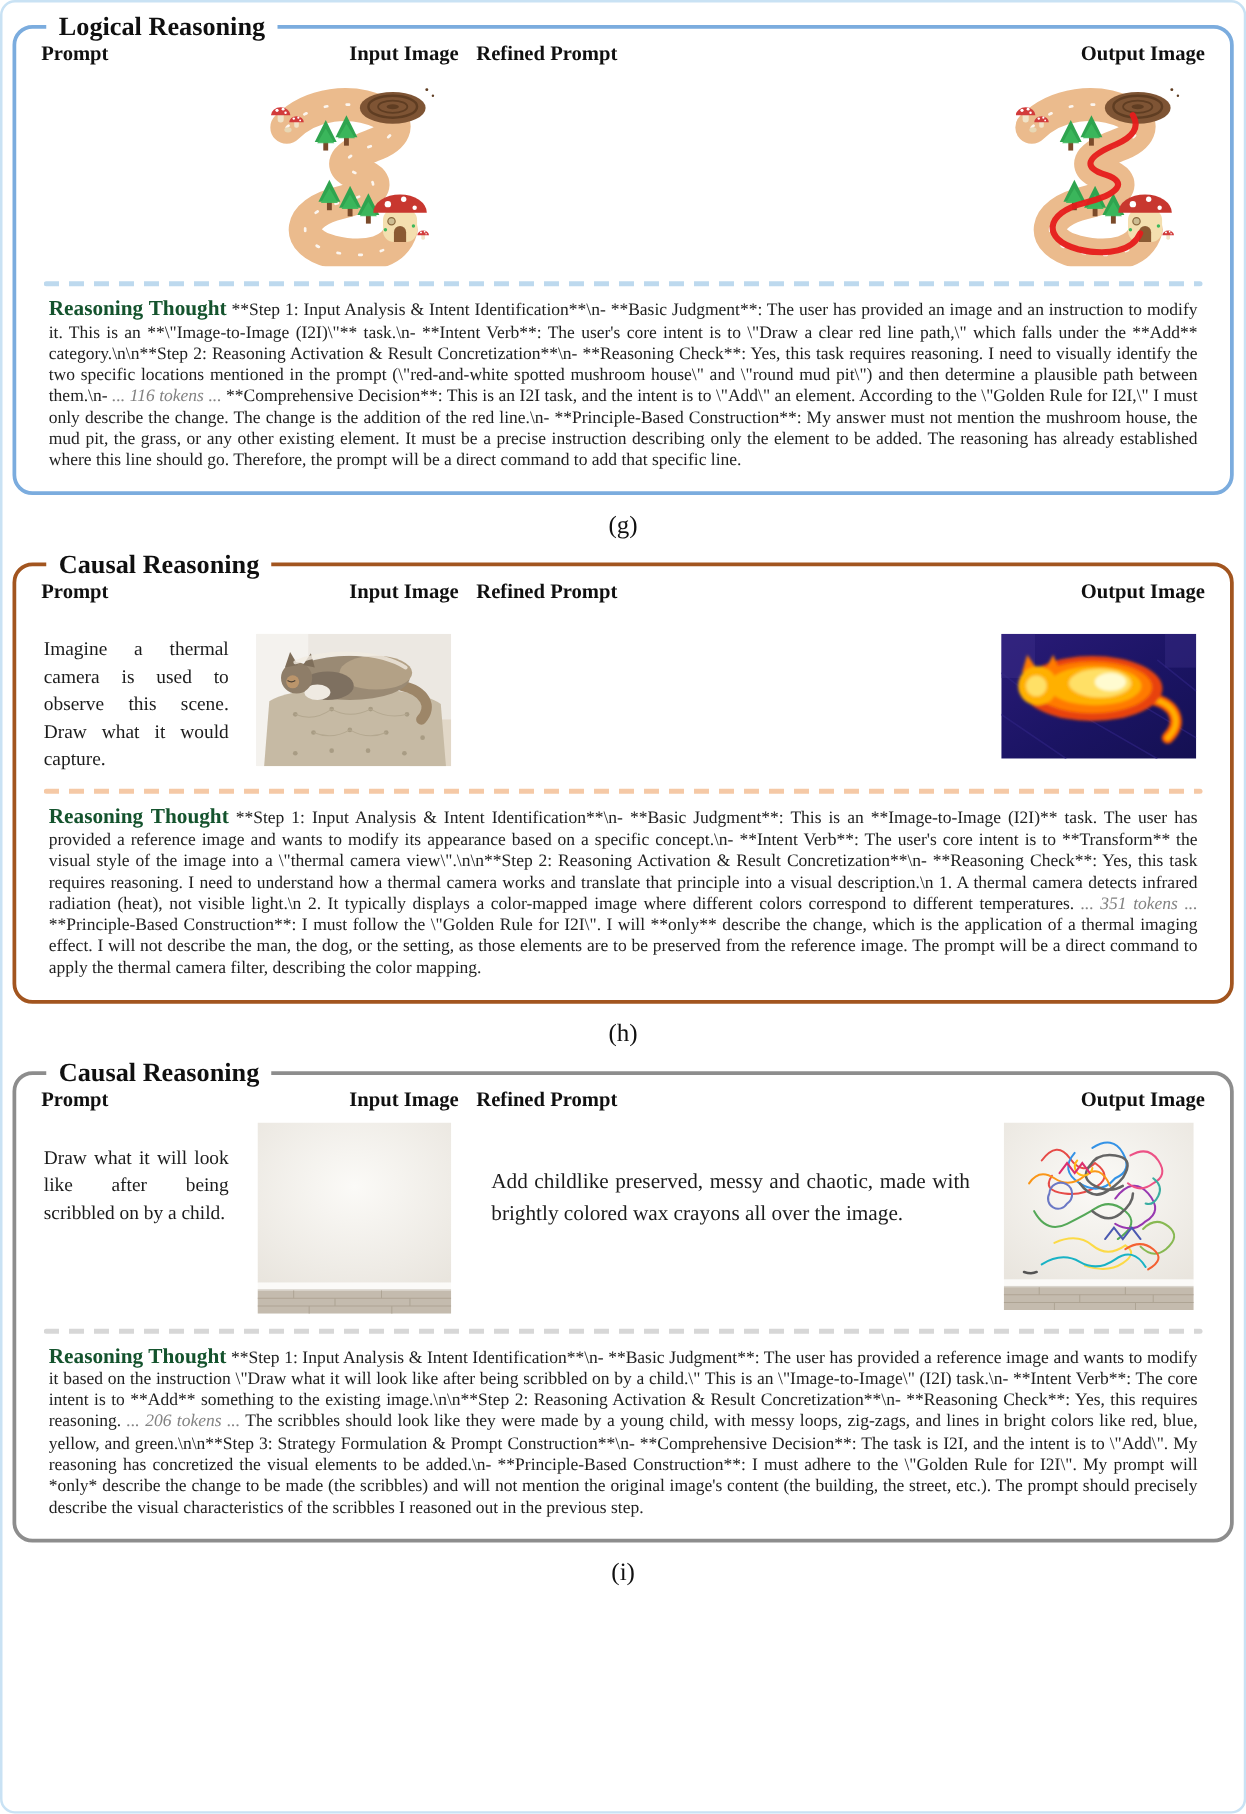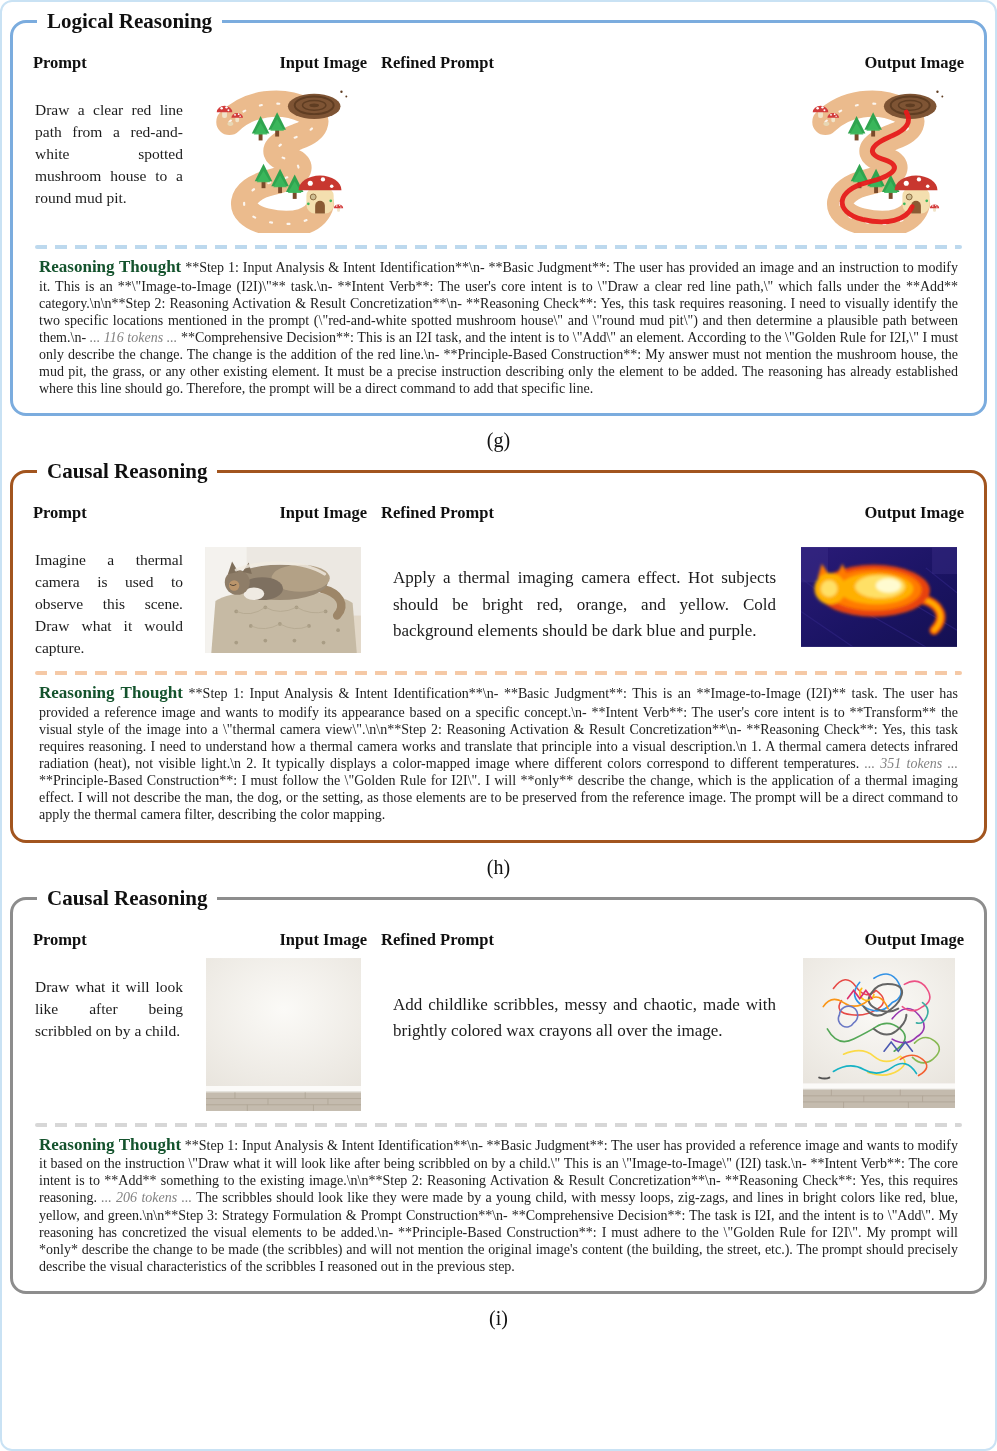--- a/index.html
+++ b/index.html
@@ -9,21 +9,21 @@
     font-family:"Liberation Serif","DejaVu Serif",serif;color:#1c1c1c;background:#fff;
   }
   .panel{position:relative;margin:18px 8px 0;border:3px solid var(--accent);border-radius:16px;background:#fff;}
   .p-blue {--accent:#7bacde;--dash:#bdd9ee;}
   .p-brown{--accent:#a2551f;--dash:#f5c9a6;}
   .p-gray {--accent:#8d8d8d;--dash:#d7d7d7;}
   .panel-title{
     position:absolute;top:-15px;left:24px;margin:0;padding:0 10px;background:#fff;
     font-size:21px;font-weight:bold;color:#101010;line-height:1.25;white-space:nowrap;
   }
-  .panel-body{padding:20px 20px 12px;}
+  .panel-body{padding:0 20px 12px;}
   .columns{display:grid;grid-template-columns:152px 168px 1fr 170px;column-gap:14px;}
   .colhead{margin:10px 0 0;font-size:16.5px;font-weight:bold;color:#101010;}
   .center{text-align:right;}
   .prompt-text{font-size:15.5px;line-height:1.42;text-align:justify;margin:26px 2px 0;}
   .refined-text{font-size:17px;line-height:1.55;text-align:justify;margin:42px 4px 0 12px;}
   .img-box{margin-top:8px;display:flex;justify-content:center;align-items:flex-start;}
   .mt-lg .img-box{margin-top:24px;}
   .img-frame{display:block;}
   .dashes{height:4px;margin:12px 2px 8px;border-radius:2px;
     background:repeating-linear-gradient(90deg,var(--dash) 0 12px,transparent 12px 20px);}
@@ -103,21 +103,20 @@
       </g>
     </defs>
   </svg>
 
   <section class="panel p-blue">
     <h2 class="panel-title">Logical Reasoning</h2>
     <div class="panel-body">
       <div class="columns">
         <div>
           <h3 class="colhead">Prompt</h3>
-          <p class="prompt-text">Draw a clear red line path from a red-and-white spotted mushroom house to a round mud pit.</p>
         </div>
         <div>
           <h3 class="colhead center">Input Image</h3>
           <div class="img-box">
             <svg class="img-frame" width="156" height="152" viewBox="0 0 160 156">
               <use href="#mapbase"></use>
             </svg>
           </div>
         </div>
         <div>
@@ -186,21 +185,20 @@
                 <polygon points="36,24 42,15 45,26" fill="#7e6e5a"></polygon>
                 <circle cx="28" cy="37" r="5" fill="#c79b6b" opacity="0.8"></circle>
                 <path d="M24 36 q3 2 6 0" stroke="#4a3f33" stroke-width="1" fill="none"></path>
                 <path d="M30 22 C55 12 95 13 115 26" stroke="#f1ebe1" stroke-width="3" fill="none" opacity="0.8" stroke-linecap="round"></path>
               </g>
             </svg>
           </div>
         </div>
         <div>
           <h3 class="colhead">Refined Prompt</h3>
-          <p class="refined-text">Apply a thermal imaging camera effect. Hot subjects should be bright red, orange, and yellow. Cold background elements should be dark blue and purple.</p>
         </div>
         <div>
           <h3 class="colhead center">Output Image</h3>
           <div class="img-box">
             <svg class="img-frame" width="156" height="100" viewBox="0 0 150 96">
               <rect width="150" height="96" fill="url(#thermbg)"></rect>
               <path d="M0 62 L50 96 M40 50 L120 96 M100 50 L150 80 M0 30 L40 60 M120 20 L150 44" stroke="#2e2380" stroke-width="1.2" opacity="0.7"></path>
               <rect x="0" y="0" width="26" height="34" fill="#3a2c85" opacity="0.5"></rect>
               <rect x="126" y="0" width="24" height="26" fill="#3a2c85" opacity="0.45"></rect>
               <g filter="url(#blur1)">
@@ -242,21 +240,21 @@
         <div>
           <h3 class="colhead center">Input Image</h3>
           <div class="img-box">
             <svg class="img-frame" width="155" height="153" viewBox="0 0 150 148">
               <use href="#wallbase"></use>
             </svg>
           </div>
         </div>
         <div>
           <h3 class="colhead">Refined Prompt</h3>
-          <p class="refined-text">Add childlike scribbles, messy and chaotic, made with brightly colored wax crayons all over the image.</p>
+          <p class="refined-text">Add childlike preserved, messy and chaotic, made with brightly colored wax crayons all over the image.</p>
         </div>
         <div>
           <h3 class="colhead center">Output Image</h3>
           <div class="img-box">
             <svg class="img-frame" width="152" height="150" viewBox="0 0 150 148">
               <use href="#wallbase"></use>
               <g fill="none" stroke-linecap="round" stroke-width="1.6" opacity="0.9">
                 <path d="M30 30 q12 -16 22 -2 t20 4 q14 10 2 18 t-26 6 q-18 -2 -10 -14" stroke="#e53935"></path>
                 <path d="M70 20 q16 -10 24 4 t-6 20 q-12 14 -28 4 t-4 -24" stroke="#1e88e5"></path>
                 <path d="M24 70 q10 18 26 10 t22 -12 q12 -8 24 2 t-6 22" stroke="#43a047"></path>

